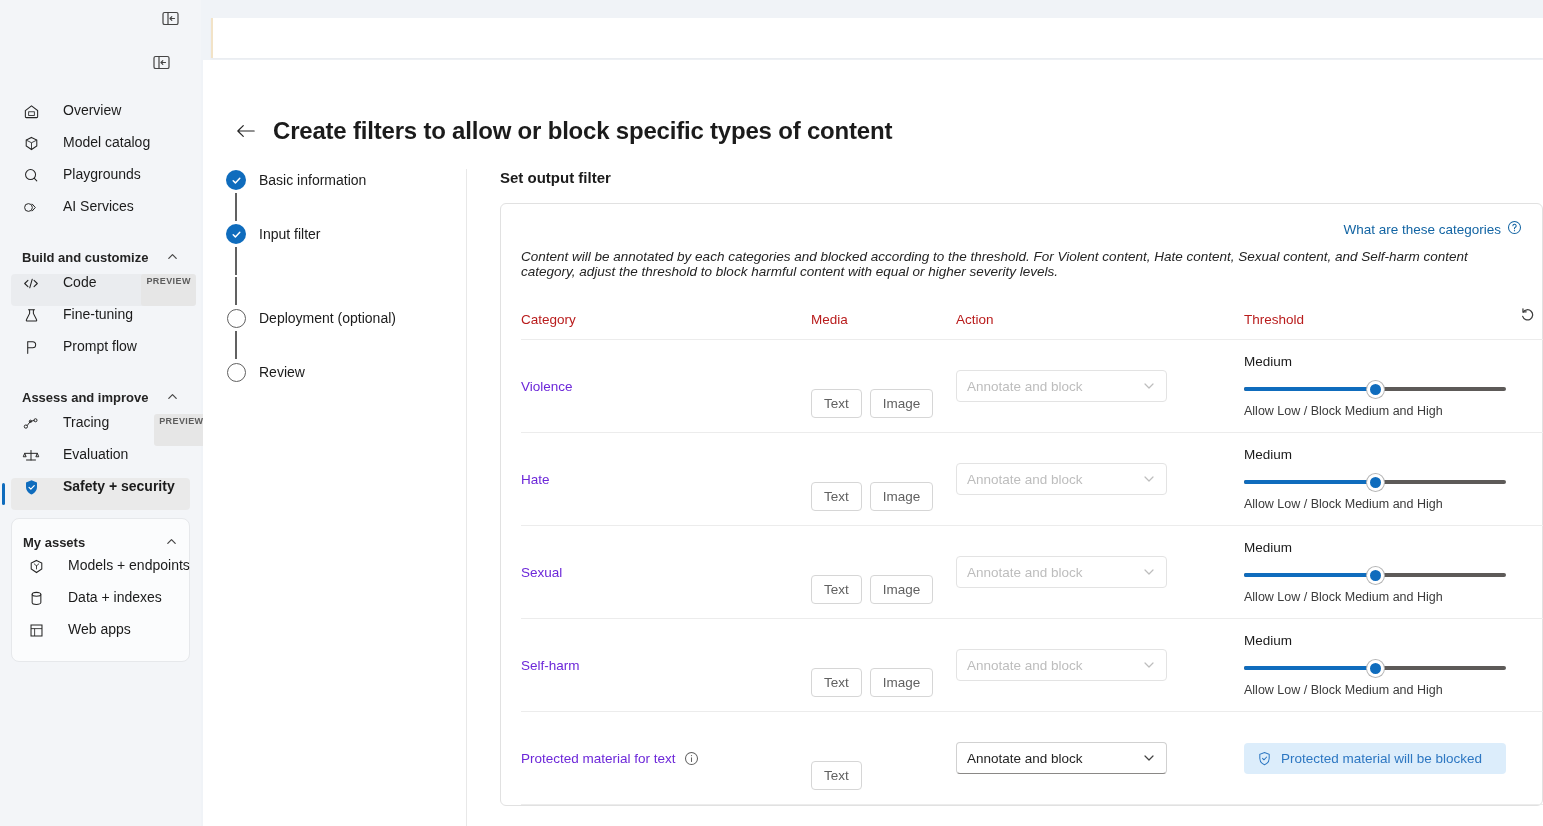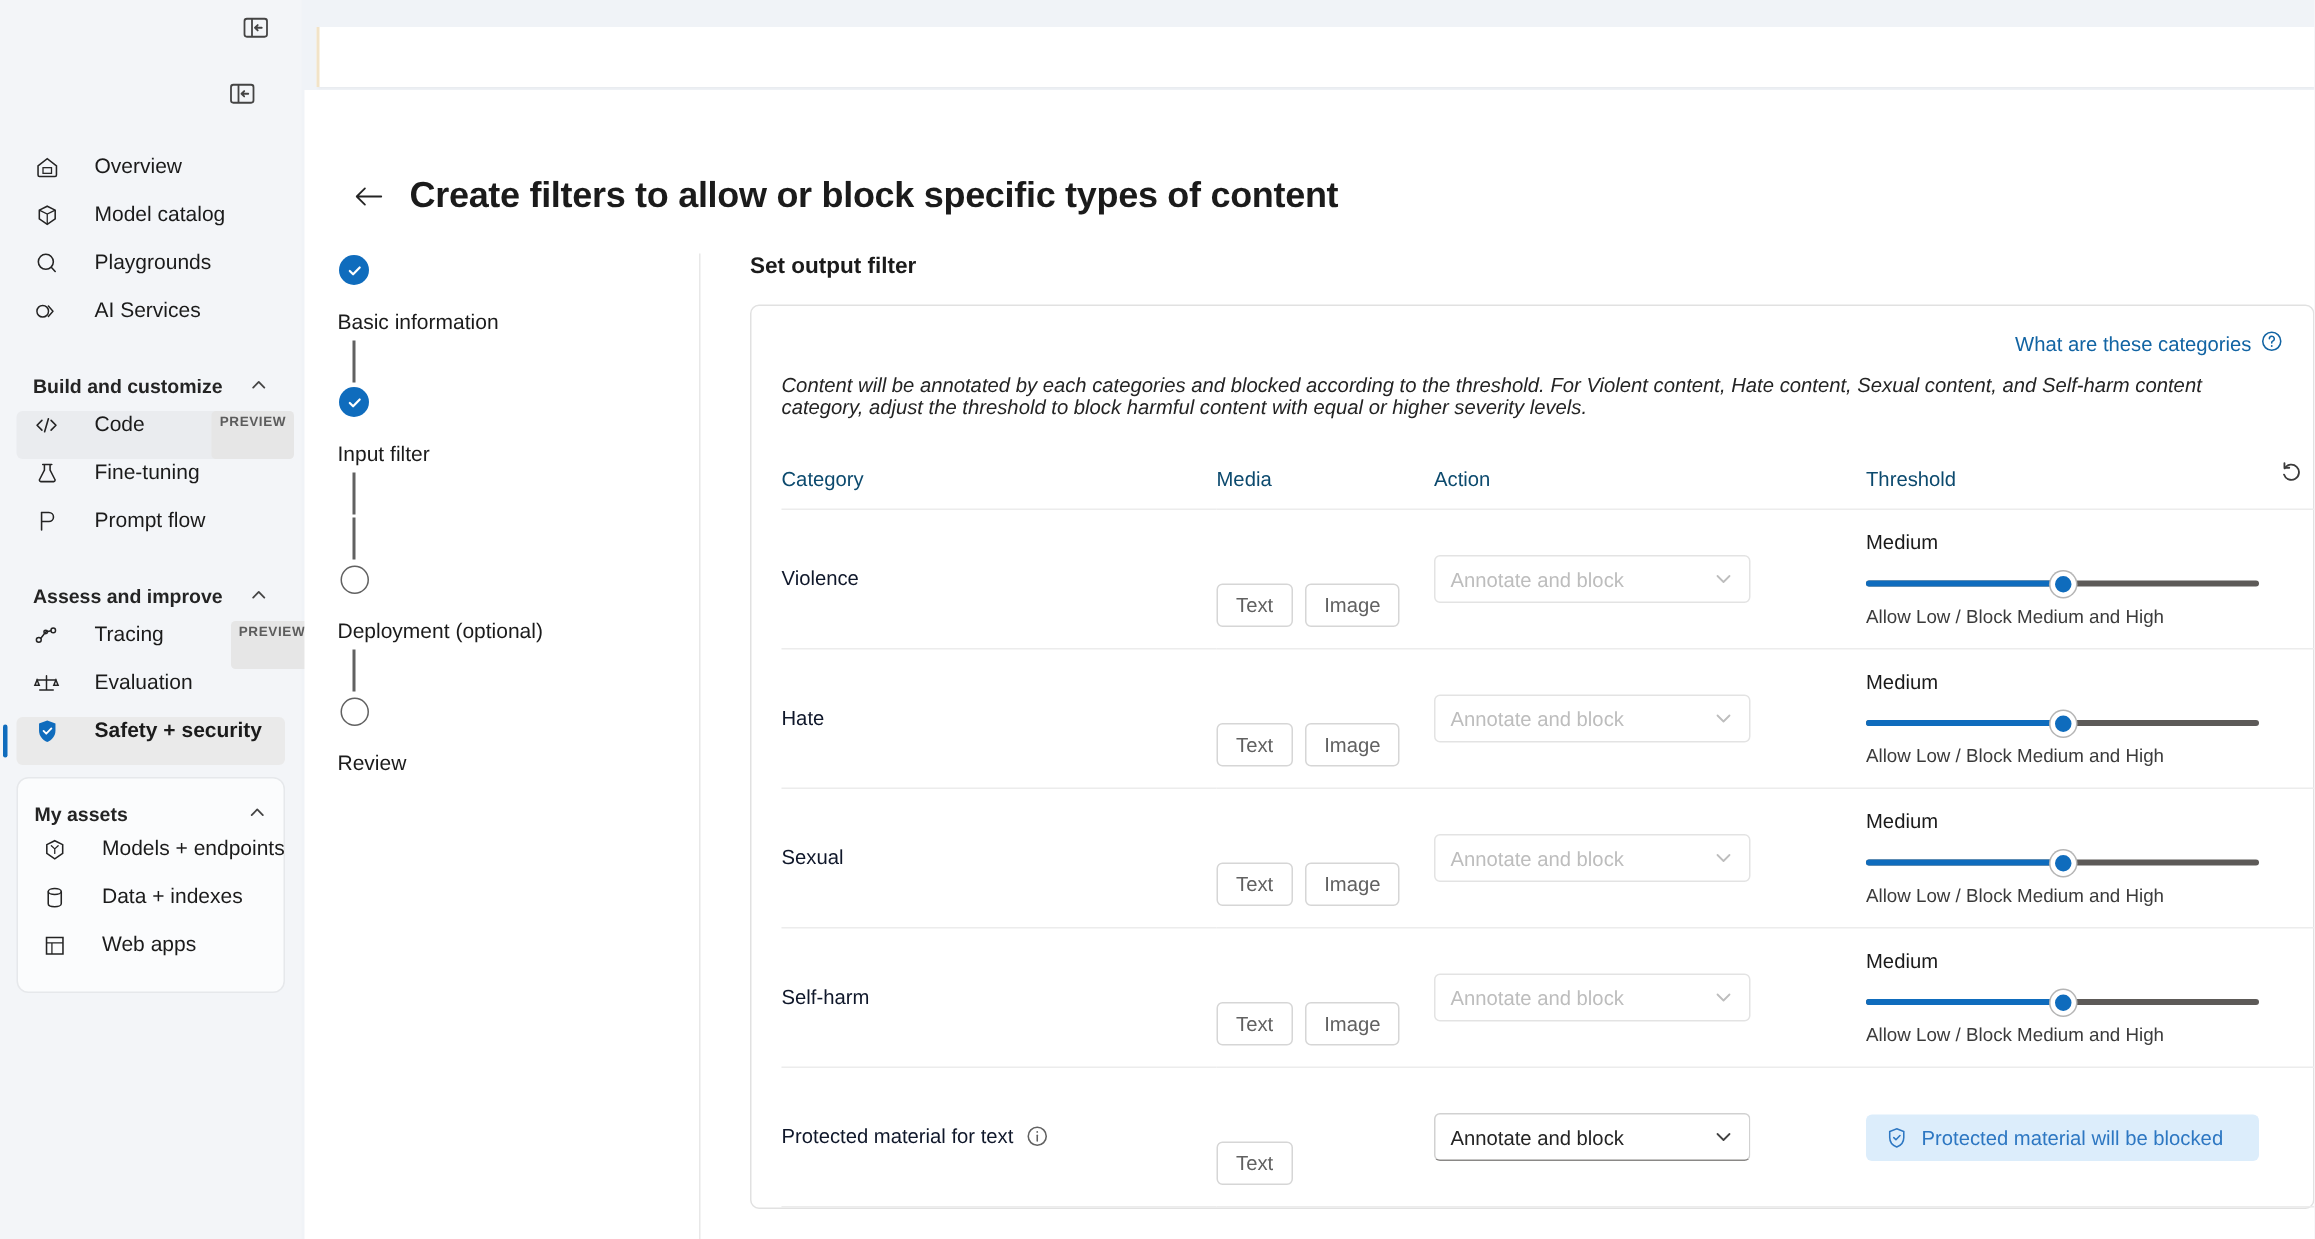--- a/index.html
+++ b/index.html
@@ -71,21 +71,21 @@
   }
   .page-title { font-size: 24px; font-weight: bold; color: #1b1b1b; letter-spacing: -.2px; }
 
   
   .body-wrap { display: flex; margin-top: 24px; height: 660px; }
   .stepper { width: 263px; padding-left: 22px; flex: none; }
   .divider-v { width: 1px; background: #e8e8e8; height: 100%; flex: none; }
   .main-col { flex: 1; padding-left: 33px; overflow: hidden; }
 
   
-  .step { display: flex; align-items: flex-start; gap: 12px; position: relative; flex-direction: column; }
+  .step { display: flex; align-items: flex-start; gap: 12px; position: relative; }
   .step-dot { width: 22px; height: 22px; flex: none; display: flex; align-items: center; justify-content: center; }
   .dot-done { width: 20px; height: 20px; border-radius: 50%; background: #0f6cbd; display: flex; align-items: center; justify-content: center; }
   .dot-current { width: 20px; height: 20px; border-radius: 50%; background: #0f6cbd; }
   .dot-todo { width: 19px; height: 19px; border-radius: 50%; border: 1.4px solid #616161; background: #fff; }
   .step-label { font-size: 14px; color: #1b1b1b; line-height: 22px; }
   .step-label.current { font-weight: bold; }
   .step-line { width: 1.6px; height: 28px; background: #616161; margin: 2px 0 2px 10px; }
 
   
   .section-title { font-size: 15px; font-weight: bold; color: #1b1b1b; margin-bottom: 17px; }
@@ -95,31 +95,31 @@
   }
   .card-toplink { display: flex; justify-content: flex-end; }
   .link {
     font-size: 13.5px; color: #1264a3; cursor: pointer;
     display: inline-flex; align-items: center; gap: 6px;
   }
   .desc { font-size: 13.5px; color: #242424; line-height: 15px; margin: 11px 0 22px 0; max-width: 985px; font-style: italic; }
 
   table.filters { width: 100%; border-collapse: collapse; table-layout: fixed; }
   table.filters th {
-    text-align: left; font-size: 13.5px; font-weight: normal; color: #0c4a6e;
+    text-align: left; font-size: 13.5px; font-weight: normal; color: #b91c1c;
     padding: 0 0 12px 0; border-bottom: 1px solid #ececec; vertical-align: bottom;
   }
   table.filters td { border-bottom: 1px solid #ececec; padding: 14px 0; vertical-align: middle; }
   .col-cat { width: 290px; }
   .col-media { width: 145px; }
   .col-action { width: 288px; }
   .col-thresh { width: 270px; }
   .col-reset { width: 50px; text-align: right; }
 
-  .cat-name { font-size: 13.5px; color: #0f172a; display: inline-flex; align-items: center; gap: 8px; }
+  .cat-name { font-size: 13.5px; color: #6d28d9; display: inline-flex; align-items: center; gap: 8px; }
   .info-ico { width: 15px; height: 15px; color: #616161; cursor: pointer; }
 
   .media-btns { display: flex; gap: 8px; margin-top: 35px; }
   .mbtn {
     border: 1px solid #d6d6d6; border-radius: 4px; background: #fff;
     font-size: 13.5px; color: #616161; padding: 6px 12px; cursor: pointer;
     font-family: "Liberation Sans", sans-serif; min-width: 46px;
   }
 
   .select {

